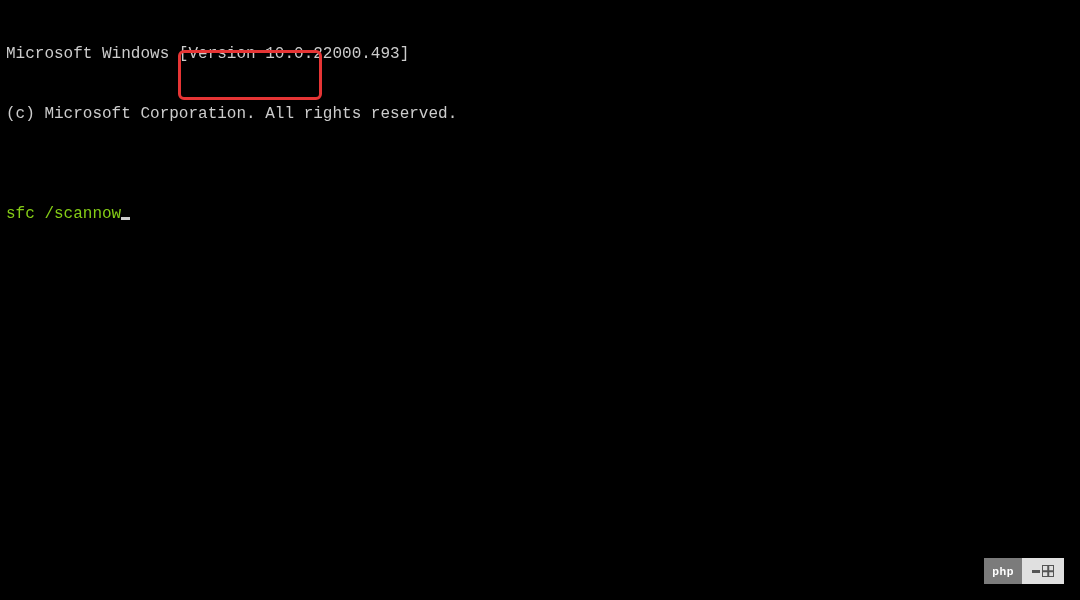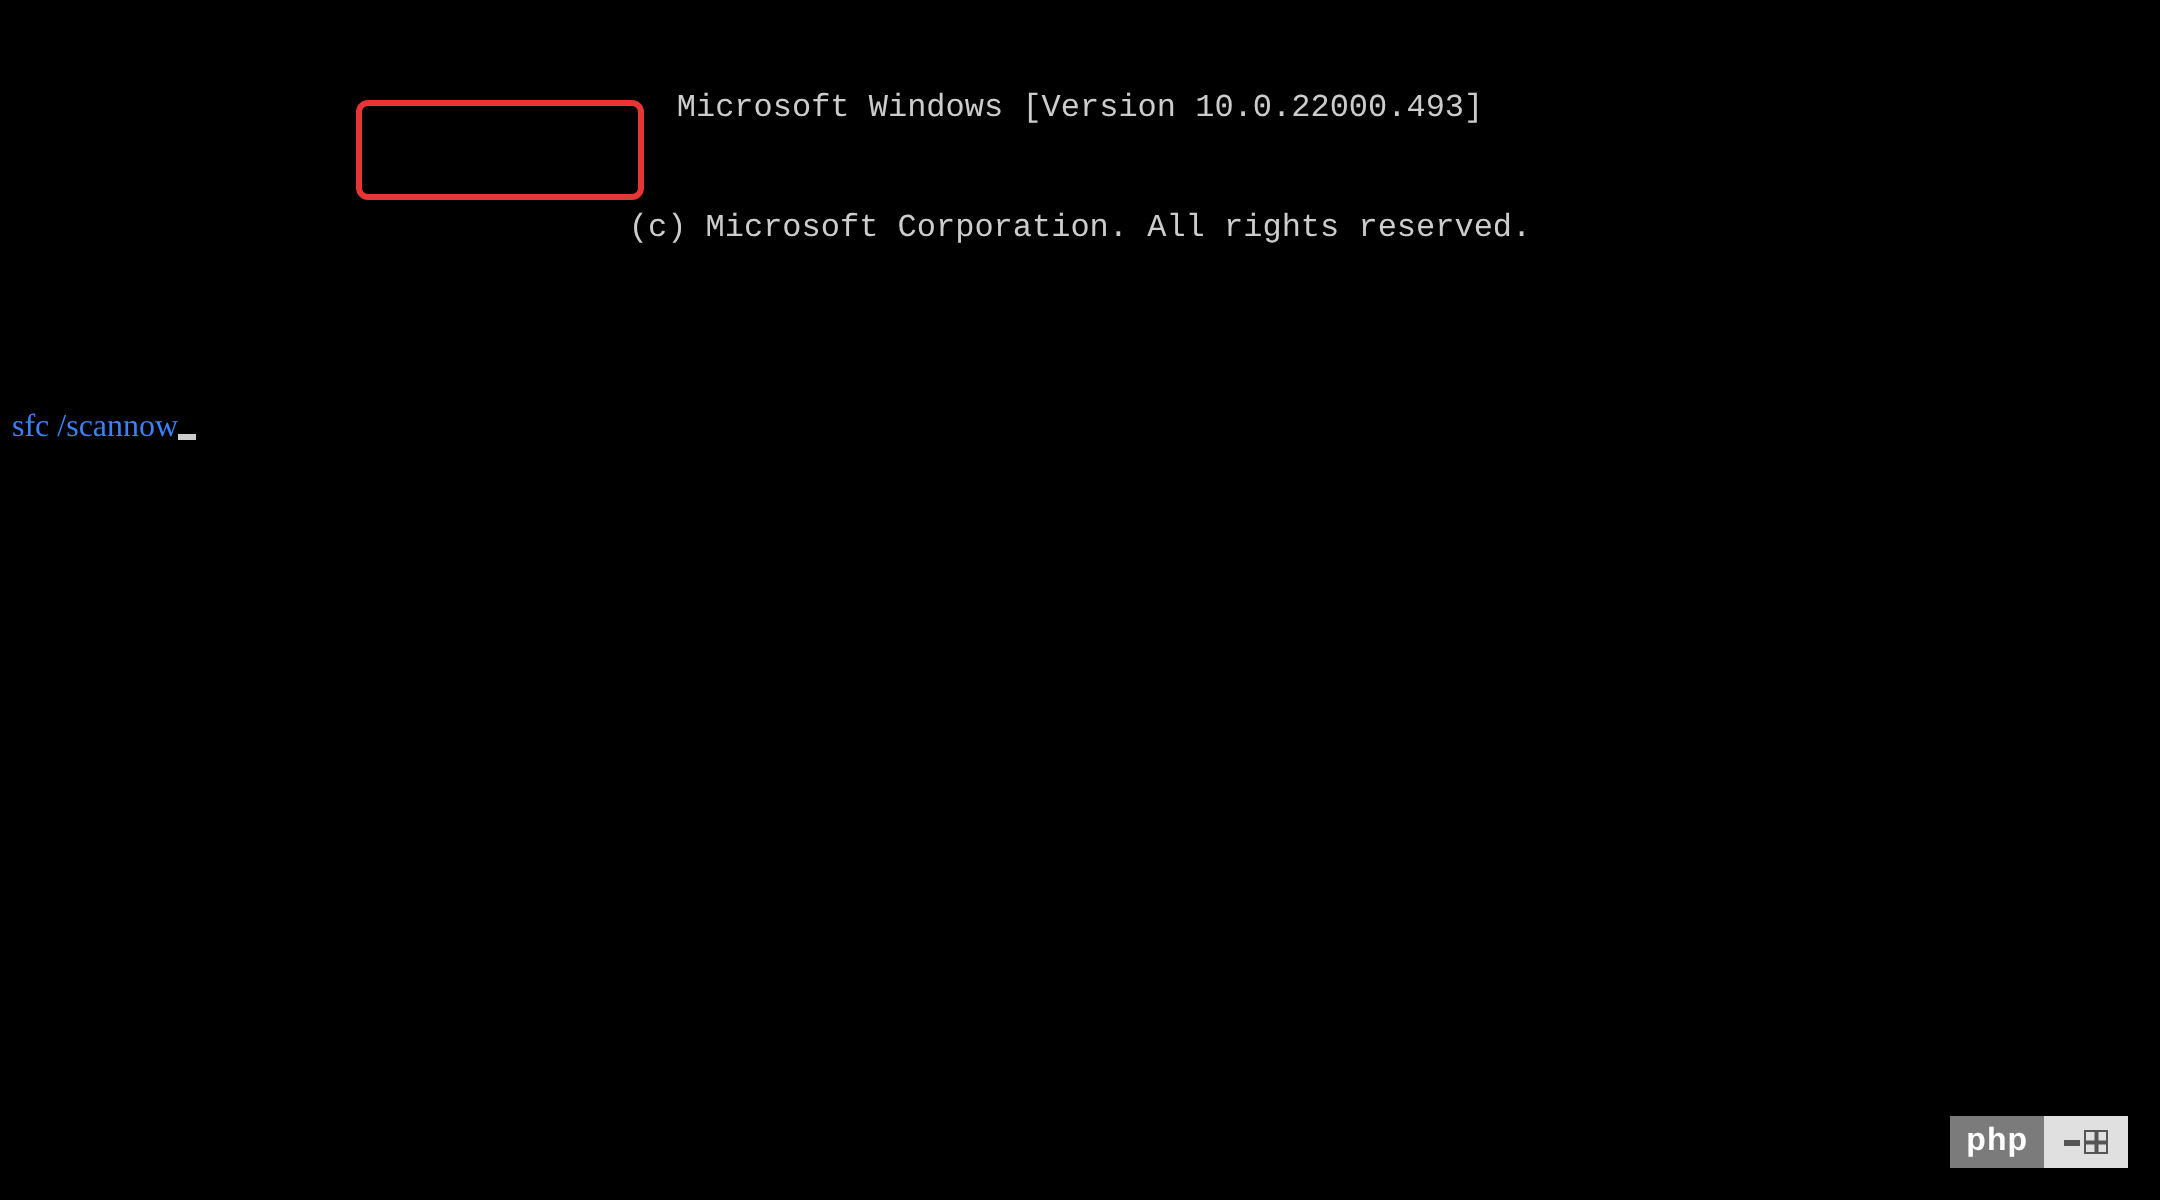--- a/index.html
+++ b/index.html
@@ -17,33 +17,31 @@
       position: relative;
       overflow: hidden;
     }
     .terminal {
       padding: 4px 6px;
       line-height: 1.25;
       white-space: pre;
     }
     .line {
       display: block;
-      text-align: center;
     }
     .prompt-line {
       display: flex;
       align-items: baseline;
     }
     .prompt {
       white-space: pre;
     }
     .command-input {
       white-space: pre;
-      color: #3b82f6;
-      font-family: Liberation Serif, serif;
+      color: #84cc16;
     }
     .cursor {
       display: inline-block;
       width: 9px;
       height: 3px;
       background: #ccc;
       margin-left: 0px;
       vertical-align: baseline;
       position: relative;
       top: 2px;
@@ -64,21 +62,21 @@
       bottom: 16px;
       display: flex;
       align-items: stretch;
       height: 26px;
       box-shadow: 0 1px 2px rgba(0,0,0,0.3);
     }
     .watermark-left {
       background: #7b7b7b;
       color: #fff;
       font-family: Arial, sans-serif;
-      font-size: 16px;
+      font-size: 11px;
       font-weight: bold;
       padding: 5px 8px;
       letter-spacing: 0.5px;
       display: flex;
       align-items: center;
     }
     .watermark-right {
       background: #e0e0e0;
       width: 42px;
       display: flex;

